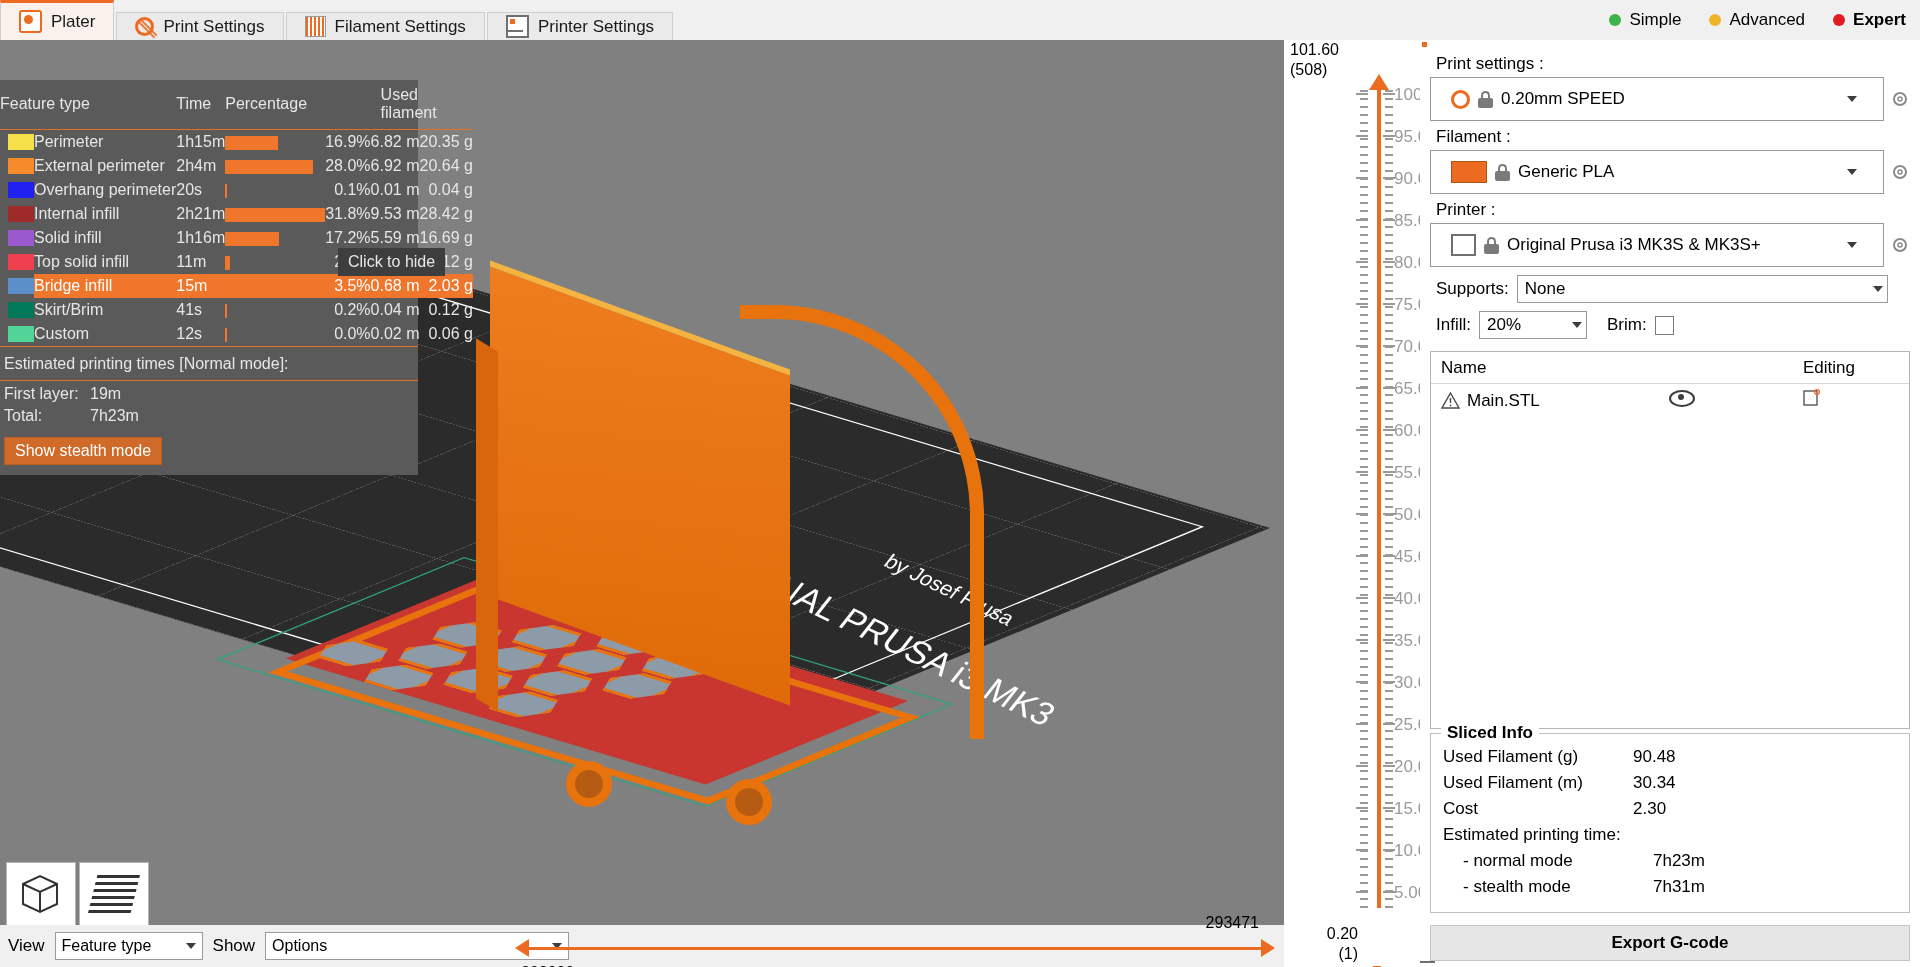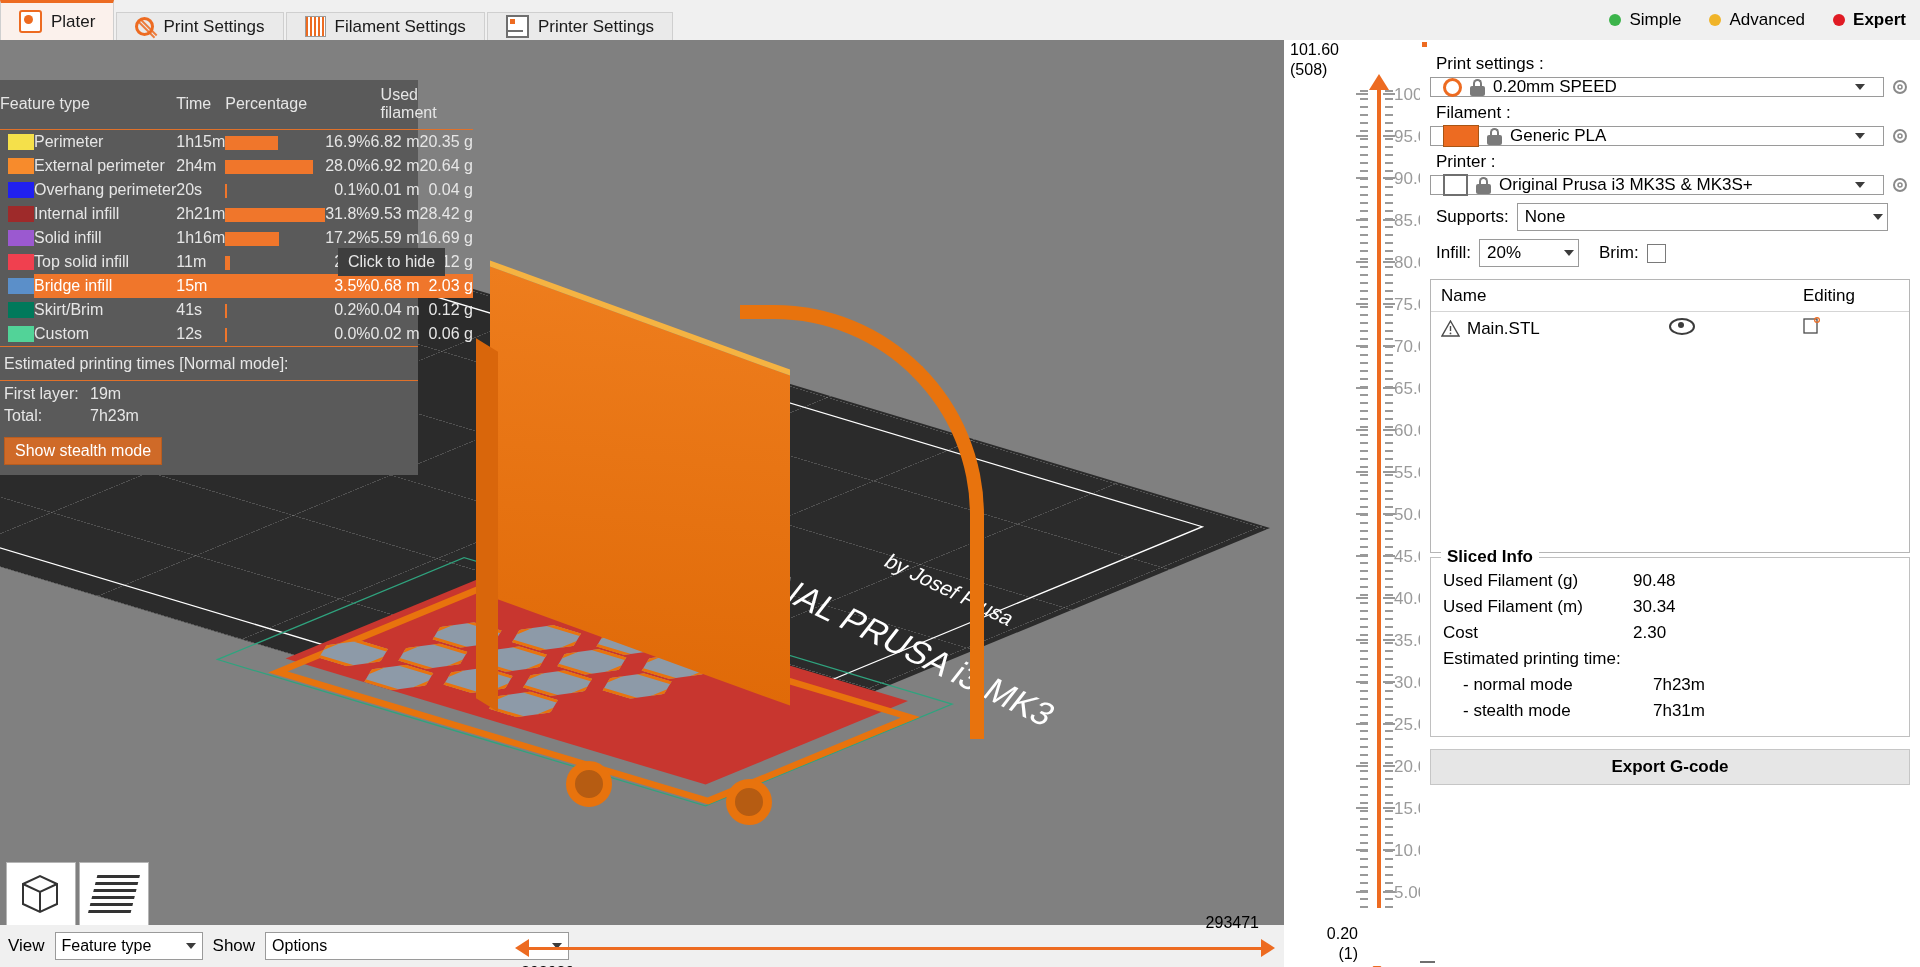--- a/index.html
+++ b/index.html
@@ -152,41 +152,41 @@
   .vs-lbl{position:absolute;left:110px;font-size:17px;color:#9a9a9a;}
   .vs-major{position:absolute;left:99px;width:12px;height:2px;background:#999;}
   .vs-major2{position:absolute;left:72px;width:12px;height:2px;background:#999;}
   .lockico{position:absolute;left:84px;top:926px;width:18px;height:20px;}
 
   
   .sidebar{position:absolute;left:1420px;top:40px;width:500px;height:927px;background:#fff;
       padding:8px 10px 0 10px;box-sizing:border-box;}
   .lbl{font-size:17px;margin:6px 0 3px 6px;}
   .ctl{display:flex;align-items:center;gap:6px;}
-  .combo{flex:1;height:20px;border:1px solid #9a9a9a;background:#fff;display:flex;
-      align-items:center;padding:0 12px;font-size:17px;gap:8px;box-sizing:border-box;}
+  .combo{flex:1;height:44px;border:1px solid #9a9a9a;background:#fff;display:flex;
+      align-items:center;padding:0 20px;font-size:17px;gap:8px;box-sizing:border-box;}
   .combo .txt{flex:1;white-space:nowrap;overflow:hidden;}
   .combo .arw{width:0;height:0;border-left:5px solid transparent;border-right:5px solid transparent;
       border-top:6px solid #3c3c3c;margin-right:6px;}
   .cfgbtn{width:20px;height:20px;flex:none;}
   .lock{width:15px;height:17px;position:relative;flex:none;display:inline-block;}
   .lock i{position:absolute;left:0;bottom:0;width:15px;height:10px;background:#7a7a7a;border-radius:2px;}
   .lock b{position:absolute;left:3px;top:0;width:9px;height:9px;border:2px solid #7a7a7a;
       border-bottom:none;border-radius:5px 5px 0 0;box-sizing:border-box;}
   .swatch{width:34px;height:20px;background:#ed6b21;border:1px solid #a85514;flex:none;}
   .minigear{width:19px;height:19px;border:3px solid #ed6b21;border-radius:50%;box-sizing:border-box;
       position:relative;}
 
   .row2{display:flex;align-items:center;gap:8px;margin:8px 0 0 6px;}
   .row2 .k{font-size:17px;}
   .minicombo{height:28px;border:1px solid #9a9a9a;background:#fff;display:flex;align-items:center;
       justify-content:space-between;padding:0 4px 0 7px;font-size:17px;box-sizing:border-box;}
   .chk{width:17px;height:17px;border:1px solid #7a7a7a;background:#fff;display:inline-block;}
 
-  .objlist{margin-top:12px;border:1px solid #b5b5b5;height:274px;position:relative;box-sizing:border-box;}
+  .objlist{margin-top:12px;border:1px solid #b5b5b5;height:378px;position:relative;box-sizing:border-box;}
   .objhead{display:flex;font-size:17px;padding:6px 10px 5px 10px;border-bottom:1px solid #d5d5d5;}
   .objhead .h1{flex:1;}
   .objhead .h2{width:104px;}
   .objhead .h3{width:96px;}
   .objrow{display:flex;align-items:center;font-size:17px;padding:5px 10px;}
   .objrow .n{flex:1;display:flex;align-items:center;gap:7px;}
   .objrow .e{width:104px;text-align:left;padding-left:32px;}
   .objrow .d{width:96px;text-align:left;padding-left:30px;}
   .warn{width:19px;height:17px;position:relative;display:inline-block;}
   .eye{width:22px;height:13px;border:2px solid #3c3c3c;border-radius:50% 50%;display:inline-block;position:relative;}
@@ -562,21 +562,21 @@
     <div class="row2">
       <span class="k">Supports:</span>
       <div class="minicombo" style="flex:1;margin-right:22px">
         <span>None</span>
         <span class="caret"></span>
       </div>
     </div>
 
     <div class="row2">
       <span class="k">Infill:</span>
-      <div class="minicombo" style="width:100px">
+      <div class="minicombo" style="width:108px">
         <span>20%</span>
         <span class="caret"></span>
       </div>
       <span class="k" style="margin-left:12px">Brim:</span>
       <span class="chk"></span>
     </div>
 
     <div class="objlist">
       <div class="objhead">
         <span class="h1">Name</span>

